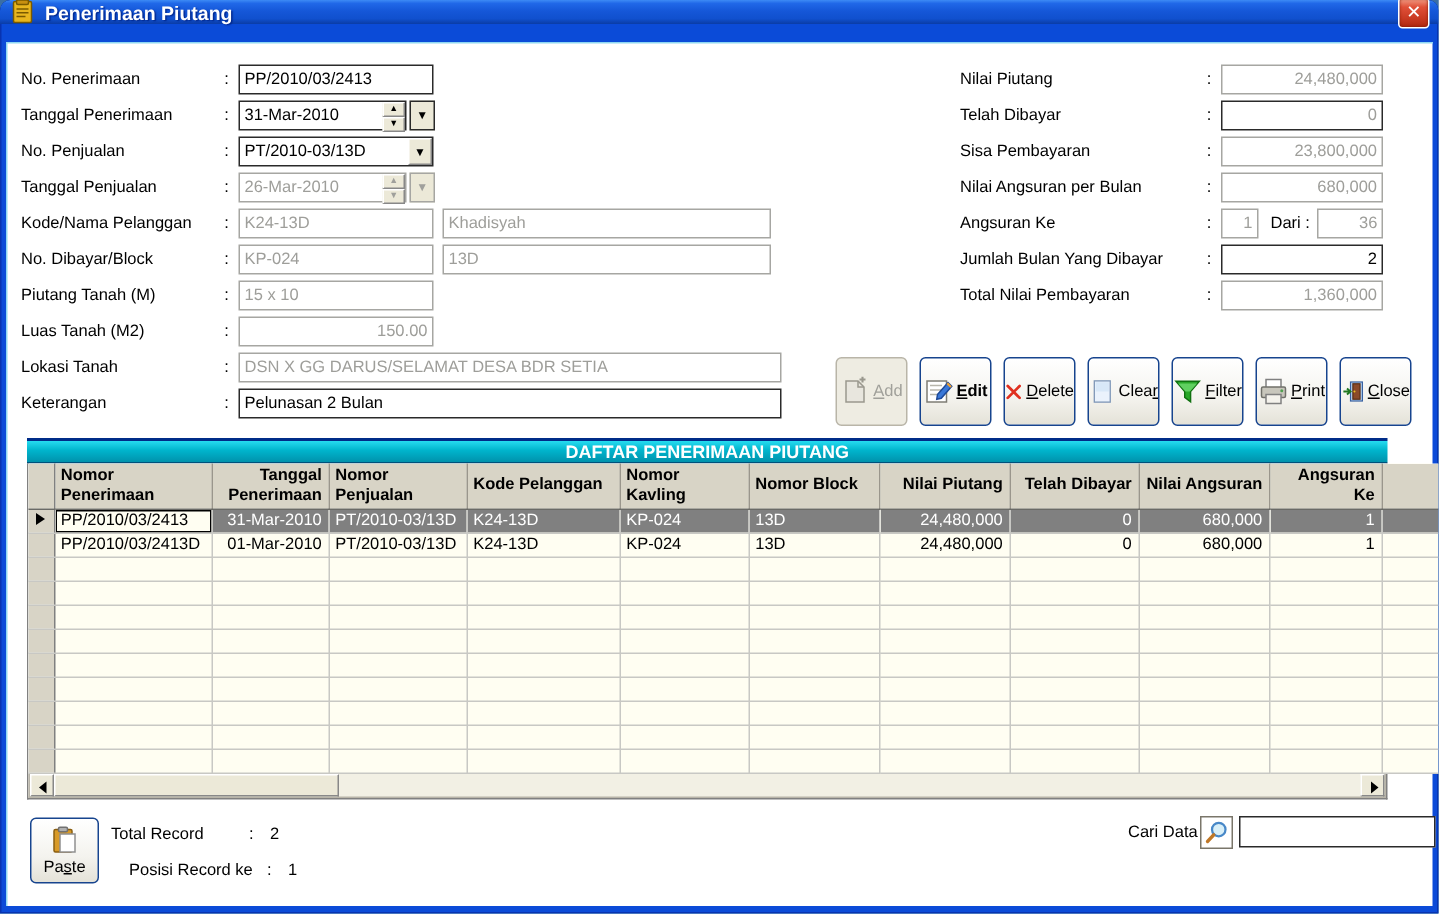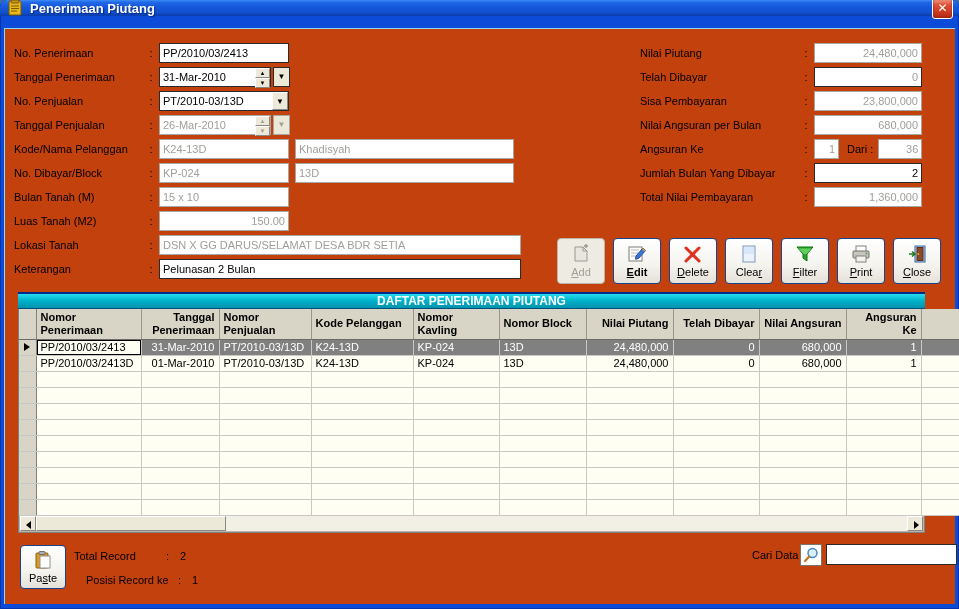--- a/index.html
+++ b/index.html
@@ -16,21 +16,21 @@
               border-radius:7px 7px 0 0; display:flex; align-items:center; padding:0 6px; }
   .title-text { color:#fff; font-weight:bold; font-size:13px; margin-left:6px;
                 text-shadow:1px 1px 1px #00268C; flex:1; }
   .closebtn { width:21px; height:21px; border:1px solid #fff; border-radius:3px;
               background:linear-gradient(180deg,#F2A088 0%,#E05038 30%,#C93A22 70%,#B02810 100%);
               color:#fff; font-weight:bold; font-size:12px; line-height:19px; text-align:center;
               cursor:pointer; box-shadow:inset 0 0 2px #7E1800; }
 
   
   .client { position:absolute; left:4px; top:28px; width:951px; height:576px;
-            background:#c2410c; box-shadow:inset 1px 1px 0 #8FD7F2; }
+            background:#ffffff; box-shadow:inset 1px 1px 0 #8FD7F2; }
 
   
   .frow { position:absolute; height:21px; display:flex; align-items:center; }
   .lbl  { display:inline-block; }
   .lblL { width:129px; }
   .lblR { width:158px; }
   .col  { display:inline-block; width:16px; text-align:center; }
   .txt  { height:20px; border:1px solid #2A2A2A; background:#fff; padding:0 3px;
           font-family:"Liberation Sans","DejaVu Sans",sans-serif; font-size:11px; color:#000; outline:none; }
   .txt.dis { border-color:#A6A6A2; color:#9E9E9A; }
@@ -57,21 +57,21 @@
   .disbox { border-color:#A6A6A2 !important;gap:24px; }
   .disbox input { color:#9E9E9A !important; }
   .disbox .spin span, .disbox.ddb, .ddb.dis { color:#A0A09C; }
   .ddb.dis { border-color:#A6A6A2; }
 
   
   .toolbar { position:absolute; left:553px; top:210px; width:384px; height:47px;
              display:flex; justify-content:space-between; }
   .tbtn { width:48px; height:46px; border:1px solid #17448E; border-radius:4px;
           background:linear-gradient(180deg,#FFFFFF 0%,#F4F3EE 60%,#E4E2D8 100%);
-          display:flex; flex-direction:column; align-items:center; justify-content:center;
+          display:flex; flex-direction:row; align-items:center; justify-content:center;
           font-size:11px; gap:2px; cursor:pointer; font-family:"Liberation Sans","DejaVu Sans",sans-serif; }
   .tbtn.disabled { border-color:#B9B5A8; background:#EEECE2; color:#A0A09A; cursor:default; }
   .tbtn .bico { width:20px; height:20px; display:block; }
   .tbtn.bold span.cap { font-weight:bold; }
 
   
   .grid { position:absolute; left:14px; top:264px; width:907px; height:239px; }
   .gband { height:17px; background:linear-gradient(180deg,#26DCF0 0%,#00B4CC 45%,#0092AC 100%);
            border-top:2px solid #002C88; border-bottom:1px solid #00507A;
            color:#fff; font-weight:bold; text-align:center; line-height:14px; font-size:12px; }
@@ -191,21 +191,21 @@
       </div>
 
       <div class="frow" style="top:120px">
         <span class="lbl lblL">No. Dibayar/Block</span>
         <span class="col">:</span>
         <input class="txt w130 dis" readonly="" value="KP-024" style="">
         <input class="txt w219 dis" readonly="" value="13D" style="">
       </div>
 
       <div class="frow" style="top:144px">
-        <span class="lbl lblL">Bulan Tanah (M)</span>
+        <span class="lbl lblL">Piutang Tanah (M)</span>
         <span class="col">:</span>
         <input class="txt w130 dis" readonly="" value="15 x 10" style="">
       </div>
 
       <div class="frow" style="top:168px">
         <span class="lbl lblL">Luas Tanah (M2)</span>
         <span class="col">:</span>
         <input class="txt w130 dis num" readonly="" value="150.00" style="">
       </div>
 

